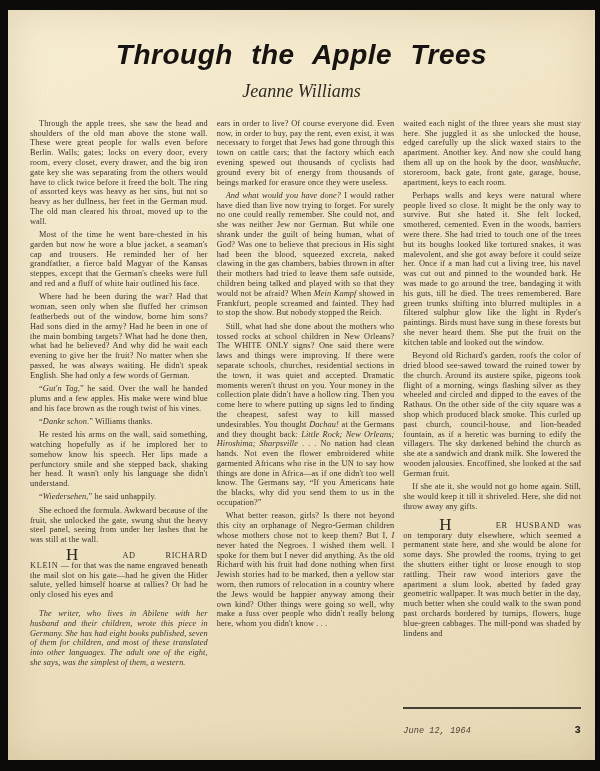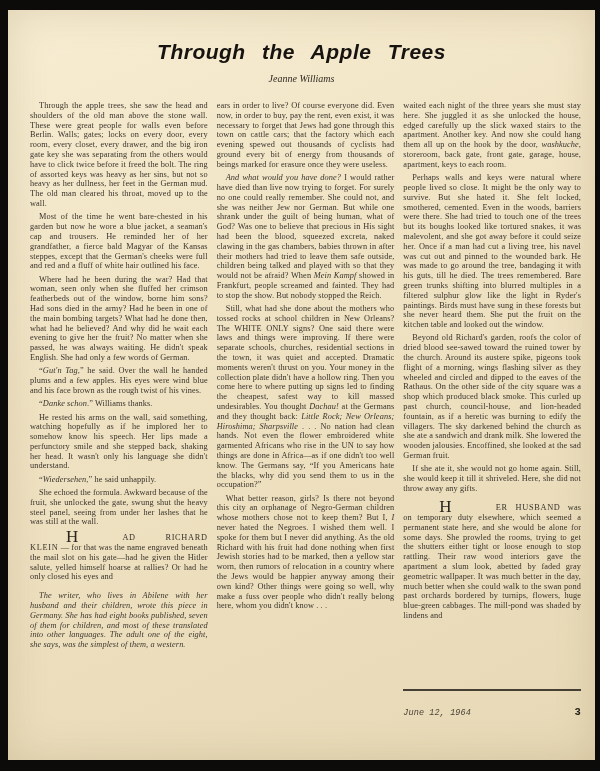--- a/index.html
+++ b/index.html
@@ -15,28 +15,28 @@
     left:8px;top:10px;right:5px;bottom:11px;
     background:linear-gradient(155deg,#f7edd2 0%,#efe2c2 45%,#e7d9b6 100%);
     box-shadow:inset 0 0 40px rgba(120,95,50,0.18);
     overflow:hidden;
     color:#3a332a;
   }
   .header{padding-top:30px;text-align:center;}
   .title{
     font-family:"Liberation Sans", sans-serif;
     font-style:italic;font-weight:bold;
-    font-size:21px;color:#161310;
+    font-size:28px;color:#161310;
     word-spacing:10px;letter-spacing:0.5px;
     line-height:1.1;
   }
   .byline{
     margin-top:10px;
     font-style:italic;
-    font-size:10px;color:#2e2a22;
+    font-size:18px;color:#2e2a22;
   }
   .columns{
     display:flex;
     gap:9px;
     padding:17px 14px 0 22px;
     height:618px;
     overflow:hidden;
   }
   .col{
     flex:1 1 0;
@@ -72,21 +72,21 @@
   <div class="header">
     <div class="title">Through the Apple Trees</div>
     <div class="byline">Jeanne Williams</div>
   </div>
 
   <div class="columns">
     <div class="col col-1">
         <p class="para"><span>Through the apple trees, she saw the head and shoulders of the old man above the stone wall. These were great people for walls even before Berlin. Walls; gates; locks on every door, every room, every closet, every drawer, and the big iron gate key she was separating from the others would have to click twice before it freed the bolt. The ring of assorted keys was heavy as her sins, but not so heavy as her dullness, her feet in the German mud. The old man cleared his throat, moved up to the wall.</span></p>
         <p class="para"><span>Most of the time he went bare-chested in his garden but now he wore a blue jacket, a seaman's cap and trousers. He reminded her of her grandfather, a fierce bald Magyar of the Kansas steppes, except that the German's cheeks were full and red and a fluff of white hair outlined his face.</span></p>
         <p class="para"><span>Where had he been during the war? Had that woman, seen only when she fluffed her crimson featherbeds out of the window, borne him sons? Had sons died in the army? Had he been in one of the main bombing targets? What had he done then, what had he believed? And why did he wait each evening to give her the fruit? No matter when she passed, he was always waiting. He didn't speak English. She had only a few words of German.</span></p>
-        <p class="para"><span>“</span><span class="it">Gut'n Tag</span><span>,” he said. Over the wall he handed plums and a few apples. His eyes were wind blue and his face brown as the rough twist of his vines.</span></p>
+        <p class="para"><span>“</span><span class="it">Gut'n Tag</span><span>,” he said. Over the wall he handed plums and a few apples. His make were wind blue and his face brown as the rough twist of his vines.</span></p>
         <p class="para"><span>“</span><span class="it">Danke schon</span><span>.” Williams thanks.</span></p>
         <p class="para"><span>He rested his arms on the wall, said something, watching hopefully as if he implored her to somehow know his speech. Her lips made a perfunctory smile and she stepped back, shaking her head. It wasn't only his language she didn't understand.</span></p>
         <p class="para"><span>“</span><span class="it">Wiedersehen</span><span>,” he said unhappily.</span></p>
         <p class="para"><span>She echoed the formula. Awkward because of the fruit, she unlocked the gate, swung shut the heavy steel panel, seeing from under her lashes that he was still at the wall.</span></p>
         <p class="para dropcap"><span class="initial">H</span><span class="lead">AD RICHARD KLEIN</span><span> — for that was the name engraved beneath the mail slot on his gate—had he given the Hitler salute, yelled himself hoarse at rallies? Or had he only closed his eyes and</span></p>
         <p class="para note"><span>The writer, who lives in Abilene with her husband and their children, wrote this piece in Germany. She has had eight books published, seven of them for children, and most of these translated into other languages. The adult one of the eight, she says, was the simplest of them, a western.</span></p>
       </div>
     <div class="col col-2">
         <p class="para noindent"><span>ears in order to live? Of course everyone did. Even now, in order to buy, pay the rent, even exist, it was necessary to forget that Jews had gone through this town on cattle cars; that the factory which each evening spewed out thousands of cyclists had ground every bit of energy from thousands of beings marked for erasure once they were useless.</span></p>
         <p class="para"><span class="it">And what would you have done?</span><span> I would rather have died than live now trying to forget. For surely no one could really remember. She could not, and she was neither Jew nor German. But while one shrank under the guilt of being human, what of God? Was one to believe that precious in His sight had been the blood, squeezed excreta, naked clawing in the gas chambers, babies thrown in after their mothers had tried to leave them safe outside, children being talked and played with so that they would not be afraid? When </span><span class="it">Mein Kampf</span><span> showed in Frankfurt, people screamed and fainted. They had to stop the show. But nobody stopped the Reich.</span></p>

